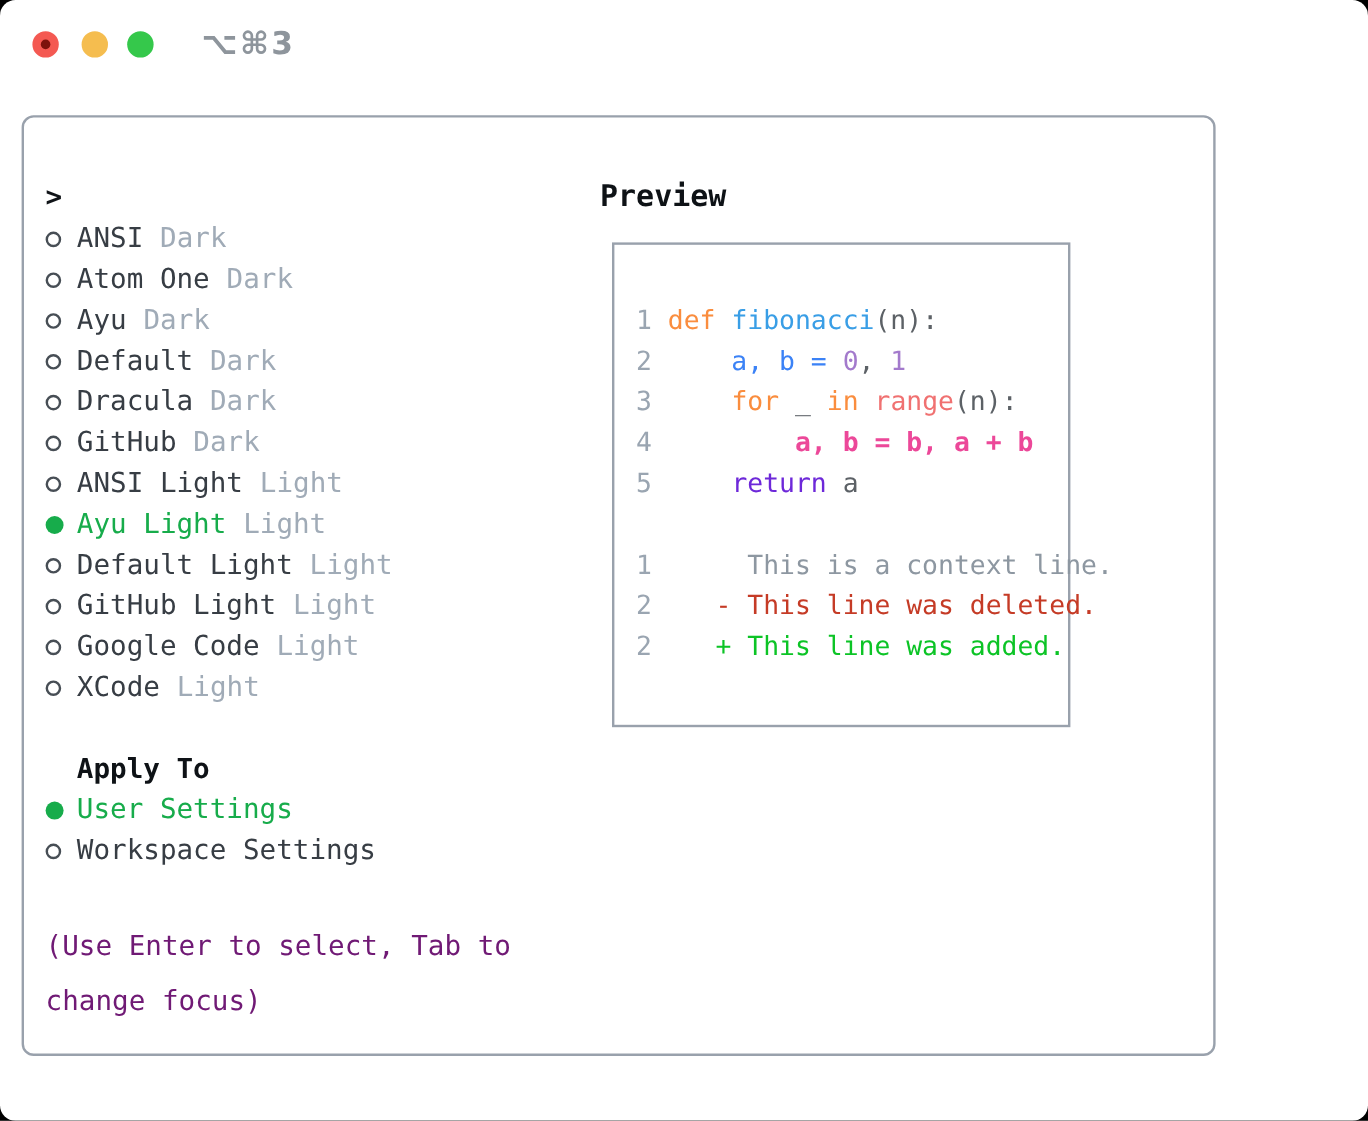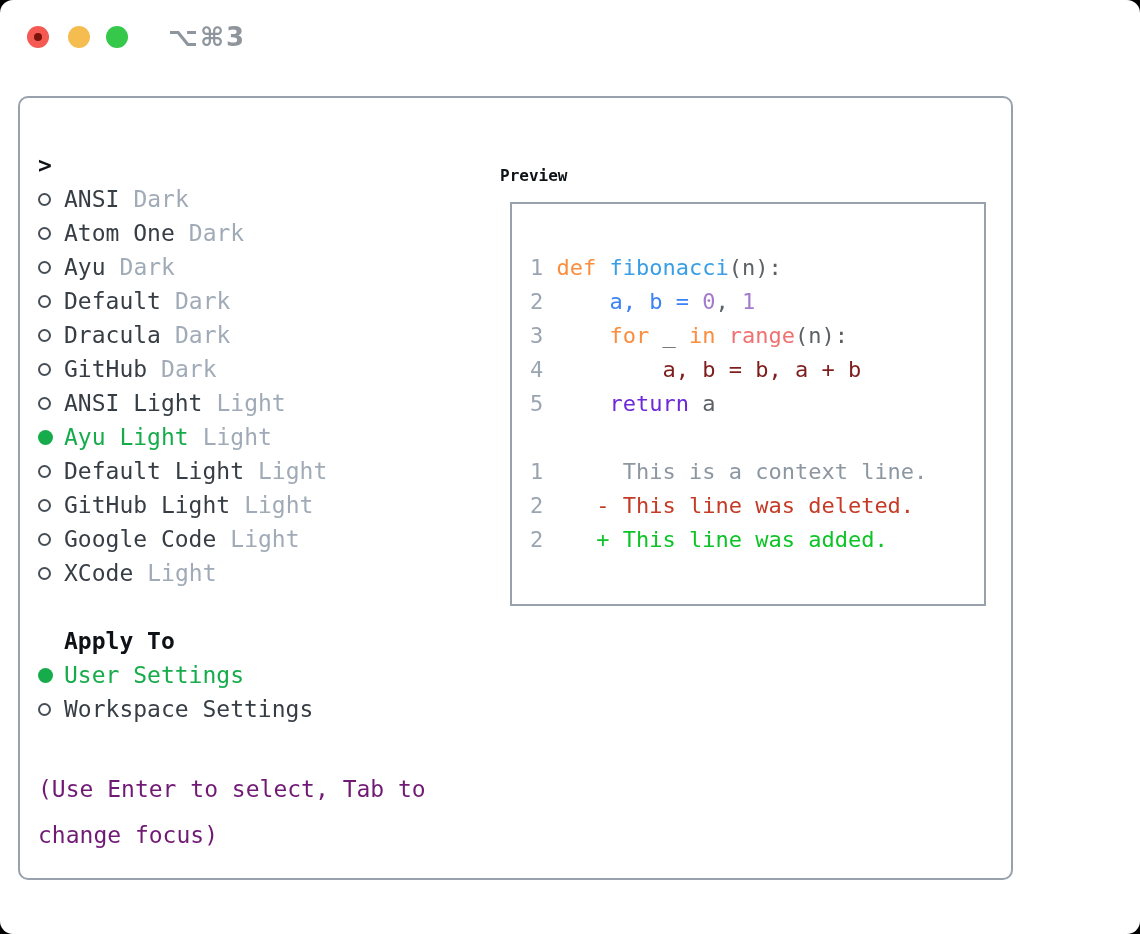--- a/index.html
+++ b/index.html
@@ -35,25 +35,25 @@
   .marker{width:26px;flex:none;display:flex;align-items:center;}
   .chevron{font-weight:bold;color:#101418;font-size:23px;}
   .radio{width:13px;height:13px;border-radius:50%;border:2px solid #474e55;box-sizing:border-box;}
   .radio.on{width:15px;height:15px;border:none;}
   .name{color:#373d44;white-space:pre;}
   .row.header .name{font-weight:bold;color:#0e1216;}
   .variant{margin-left:14px;color:#a0abb7;white-space:pre;}
   .hint-row{height:34px;line-height:34px;color:#701a75;white-space:pre;margin-top:12px;}
   
   .preview-header{
-    position:absolute;left:500px;top:159px;height:34px;line-height:34px;
-    font-size:16px;font-weight:bold;color:#0e1216;
+    position:absolute;left:500px;top:147px;height:34px;line-height:34px;
+    font-size:25px;font-weight:bold;color:#0e1216;
   }
   .preview-box{
-    position:absolute;left:510px;top:202px;width:476px;height:404px;
+    position:absolute;left:510px;top:202px;width:382px;height:404px;
     border:2px solid #99a1ac;box-sizing:border-box;background:#fff;
     padding:47px 16px 0 18px;font-size:22px;line-height:34px;
   }
   .cl{height:34px;white-space:pre;}
   .ln{color:#9aa5b1;}
 </style>
 </head>
 <body>
 
 <div class="window">
@@ -180,21 +180,21 @@
       <div class="hint-row">(Use Enter to select, Tab to</div>
       <div class="hint-row">change focus)</div>
     </div>
 
   <div class="preview-header">Preview</div>
 
   <div class="preview-box">
       <div class="cl"><span class="ln">1</span><span style="color: rgb(92, 97, 102);"> </span><span style="color: rgb(250, 141, 62);">def</span><span style="color: rgb(92, 97, 102);"> </span><span style="color: rgb(57, 158, 230);">fibonacci</span><span style="color: rgb(92, 97, 102);">(n):</span></div>
       <div class="cl"><span class="ln">2</span><span style="color: #3b82f6;">     a, b = </span><span style="color: rgb(163, 122, 204);">0</span><span style="color: rgb(92, 97, 102);">, </span><span style="color: rgb(163, 122, 204);">1</span></div>
       <div class="cl"><span class="ln">3</span><span style="color: rgb(92, 97, 102);">     </span><span style="color: rgb(250, 141, 62);">for</span><span style="color: rgb(92, 97, 102);"> _ </span><span style="color: rgb(250, 141, 62);">in</span><span style="color: rgb(92, 97, 102);"> </span><span style="color: rgb(240, 113, 113);">range</span><span style="color: rgb(92, 97, 102);">(n):</span></div>
-      <div class="cl"><span class="ln">4</span><span style="color: #7f1d1d;">         a, b = b, a + b</span></div>
+      <div class="cl"><span class="ln">4</span><span style="color: #ec4899; font-weight: bold;">         a, b = b, a + b</span></div>
       <div class="cl"><span class="ln">5</span><span style="color: rgb(92, 97, 102);">     </span><span style="color: #6d28d9;">return</span><span style="color: rgb(92, 97, 102);"> a</span></div>
       <div class="cl"><span class="ln"></span></div>
       <div class="cl"><span class="ln">1</span><span style="color: rgb(141, 151, 161);">      This is a context line.</span></div>
       <div class="cl"><span class="ln">2</span><span style="color: rgb(197, 59, 38);">    - This line was deleted.</span></div>
       <div class="cl"><span class="ln">2</span><span style="color: rgb(12, 196, 38);">    + This line was added.</span></div>
     </div>
 
 </div>
 
 </body></html>

